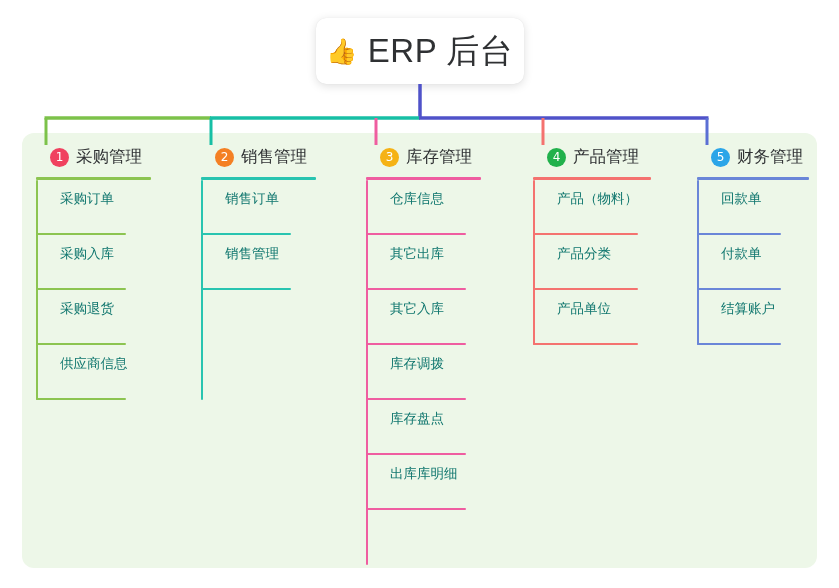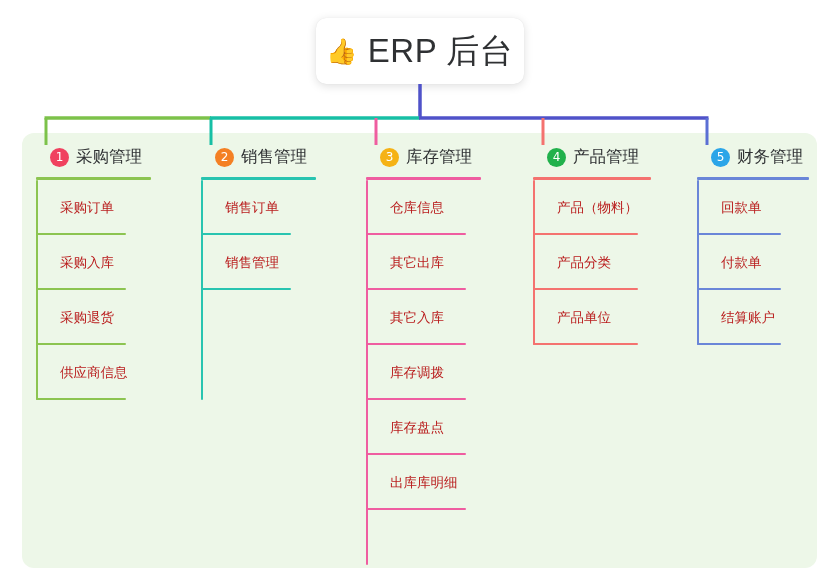--- a/index.html
+++ b/index.html
@@ -114,23 +114,23 @@
     border-radius: 1px;
   }
   .leaf {
     position: relative;
     height: 55px;
     box-sizing: border-box;
   }
   .leaf-label {
     position: absolute;
     left: 24px;
-    bottom: 18px;
+    bottom: 27px;
     font-size: 13.5px;
-    color: #b91c1c;
+    color: #0f766e;
     white-space: nowrap;
   }
   .leaf-rule {
     position: absolute;
     left: 0;
     bottom: 0;
     height: 2px;
     border-radius: 1px;
   }
 </style>

